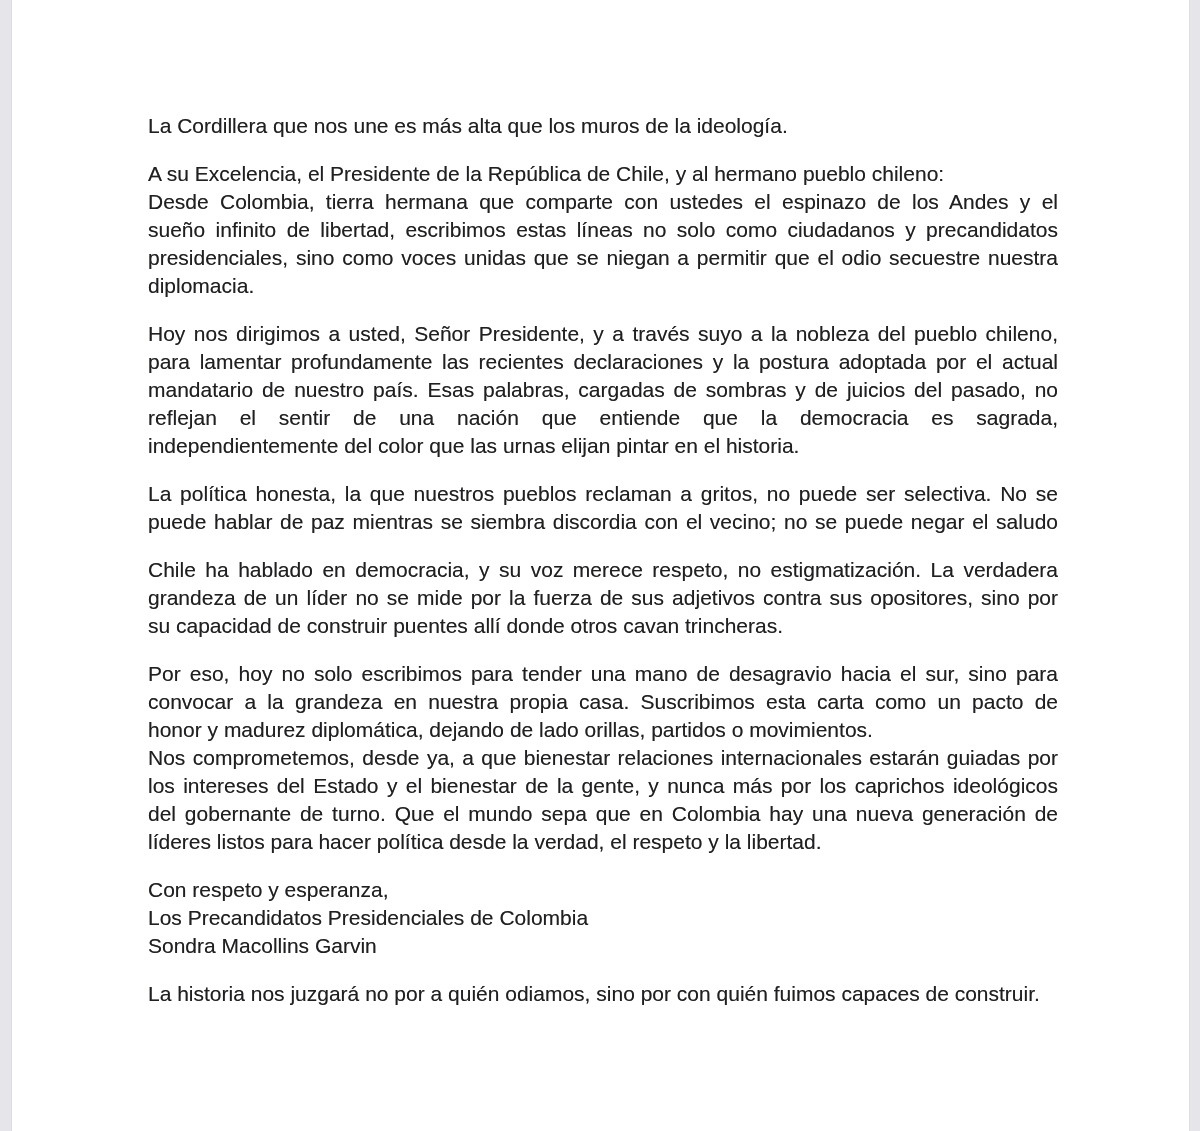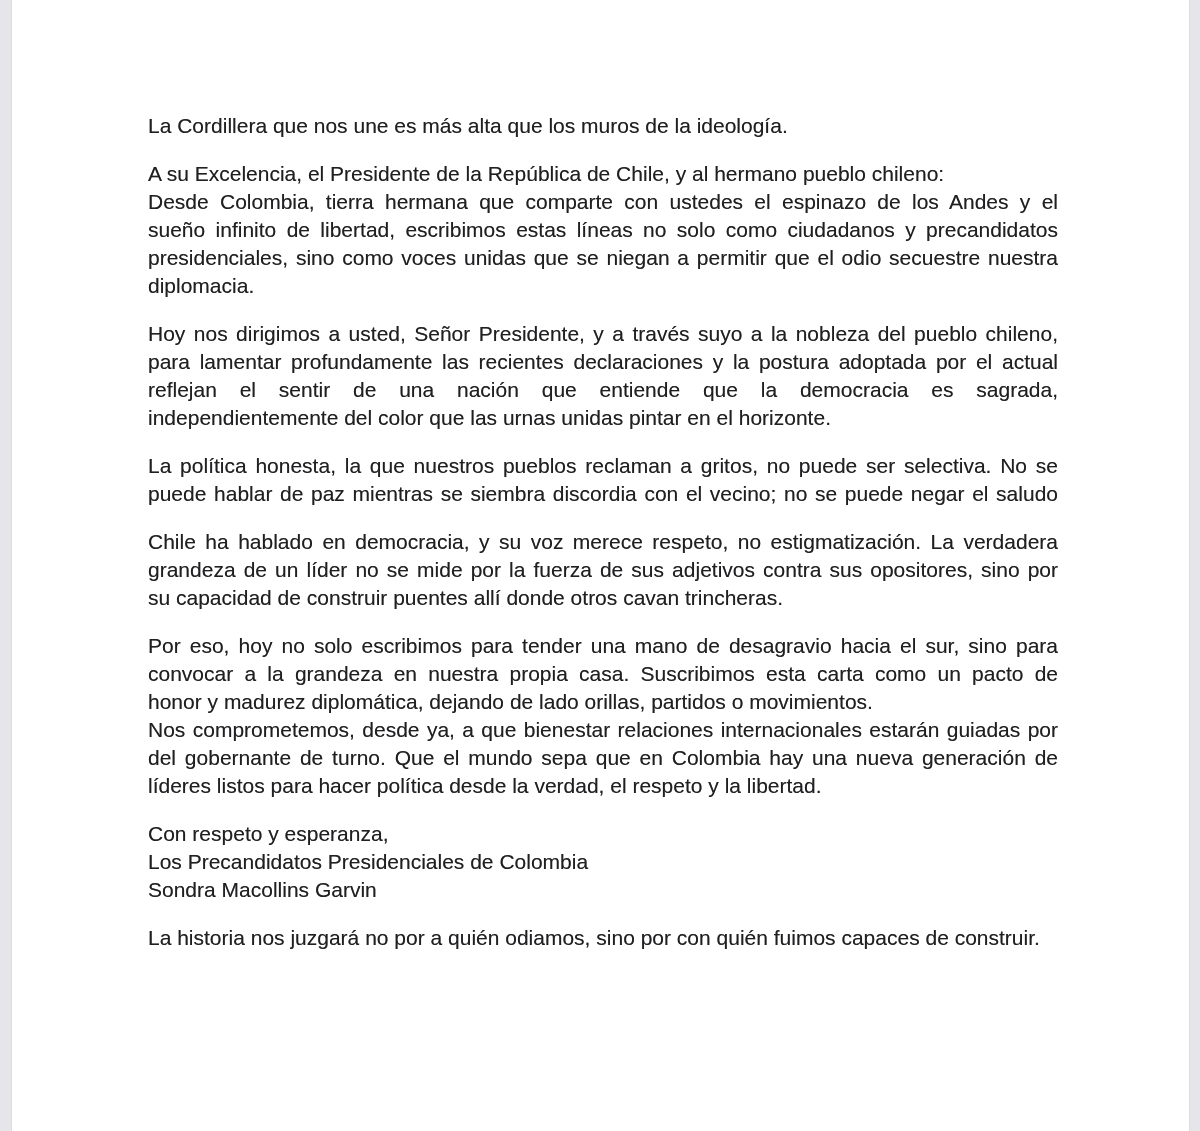--- a/index.html
+++ b/index.html
@@ -68,22 +68,23 @@
     <div class="para">
       <div class="line j">Desde Colombia, tierra hermana que comparte con ustedes el espinazo de los Andes y el</div>
       <div class="line j">sueño infinito de libertad, escribimos estas líneas no solo como ciudadanos y precandidatos</div>
       <div class="line j">presidenciales, sino como voces unidas que se niegan a permitir que el odio secuestre nuestra</div>
       <div class="line">diplomacia.</div>
     </div>
 
     <div class="para mt">
       <div class="line j">Hoy nos dirigimos a usted, Señor Presidente, y a través suyo a la nobleza del pueblo chileno,</div>
       <div class="line j">para lamentar profundamente las recientes declaraciones y la postura adoptada por el actual</div>
+      <div class="line j">mandatario de nuestro país. Esas palabras, cargadas de sombras y de juicios del pasado, no</div>
       <div class="line j">reflejan el sentir de una nación que entiende que la democracia es sagrada,</div>
-      <div class="line">independientemente del color que las urnas unidas pintar en el horizonte.</div>
+      <div class="line">independientemente del color que las urnas elijan pintar en el historia.</div>
     </div>
 
     <div class="para mt">
       <div class="line j">La política honesta, la que nuestros pueblos reclaman a gritos, no puede ser selectiva. No se</div>
       <div class="line j">puede hablar de paz mientras se siembra discordia con el vecino; no se puede negar el saludo</div>
     </div>
 
     <div class="para mt">
       <div class="line j">Chile ha hablado en democracia, y su voz merece respeto, no estigmatización. La verdadera</div>
       <div class="line j">grandeza de un líder no se mide por la fuerza de sus adjetivos contra sus opositores, sino por</div>
@@ -91,20 +92,21 @@
     </div>
 
     <div class="para mt">
       <div class="line j">Por eso, hoy no solo escribimos para tender una mano de desagravio hacia el sur, sino para</div>
       <div class="line j">convocar a la grandeza en nuestra propia casa. Suscribimos esta carta como un pacto de</div>
       <div class="line">honor y madurez diplomática, dejando de lado orillas, partidos o movimientos.</div>
     </div>
 
     <div class="para">
       <div class="line j">Nos comprometemos, desde ya, a que bienestar relaciones internacionales estarán guiadas por</div>
+      <div class="line j">los intereses del Estado y el bienestar de la gente, y nunca más por los caprichos ideológicos</div>
       <div class="line j">del gobernante de turno. Que el mundo sepa que en Colombia hay una nueva generación de</div>
       <div class="line">líderes listos para hacer política desde la verdad, el respeto y la libertad.</div>
     </div>
 
     <div class="para mt">
       <div class="line">Con respeto y esperanza,</div>
       <div class="line">Los Precandidatos Presidenciales de Colombia</div>
       <div class="line">Sondra Macollins Garvin</div>
     </div>
 

